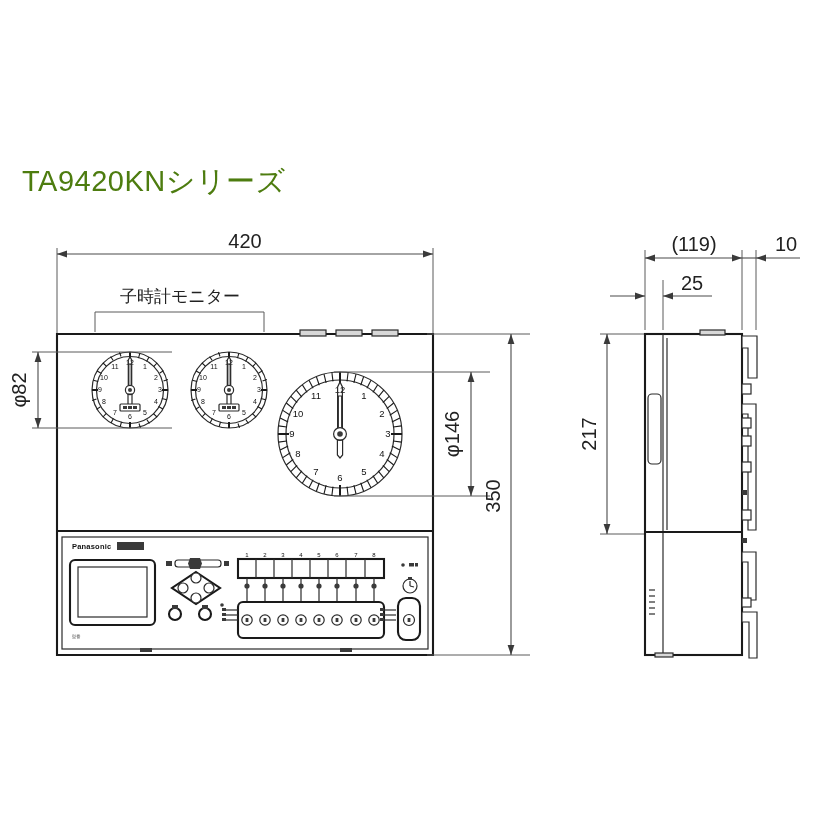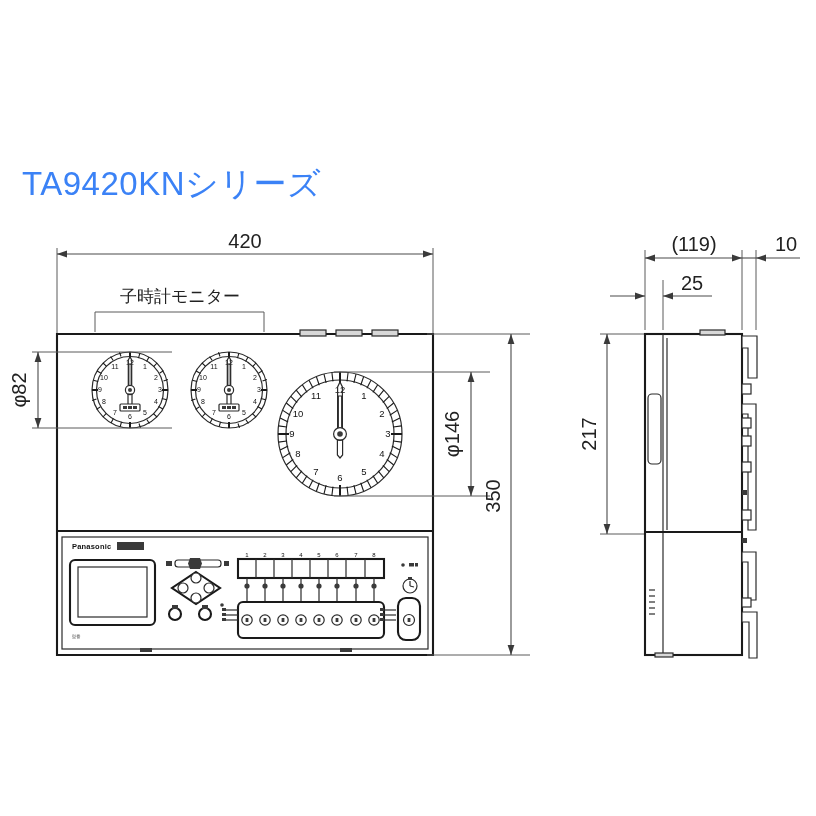--- a/index.html
+++ b/index.html
@@ -19,23 +19,23 @@
   #sheet {
     position: absolute;
     left: 0; top: 0;
     width: 816px;
     height: 816px;
   }
   #title {
     position: absolute;
     left: 22px;
     top: 162px;
-    font-size: 33px;
+    font-size: 29px;
     letter-spacing: 0.5px;
-    color: #3b82f6;
+    color: #4d7c0f;
     white-space: nowrap;
   }
   svg { display: block; }
   .ln    { stroke: #2b2b2b; stroke-width: 1.2; fill: none; }
   .ln-th { stroke: #1a1a1a; stroke-width: 2.1; fill: none; }
   .dim   { stroke: #4a4a4a; stroke-width: 1.1; fill: none; }
   .ext   { stroke: #5a5a5a; stroke-width: 1.0; fill: none; }
   .fill-w{ fill: #ffffff; }
   .fill-d{ fill: #3a3a3a; }
   .fill-g{ fill: #d8d8d8; }

